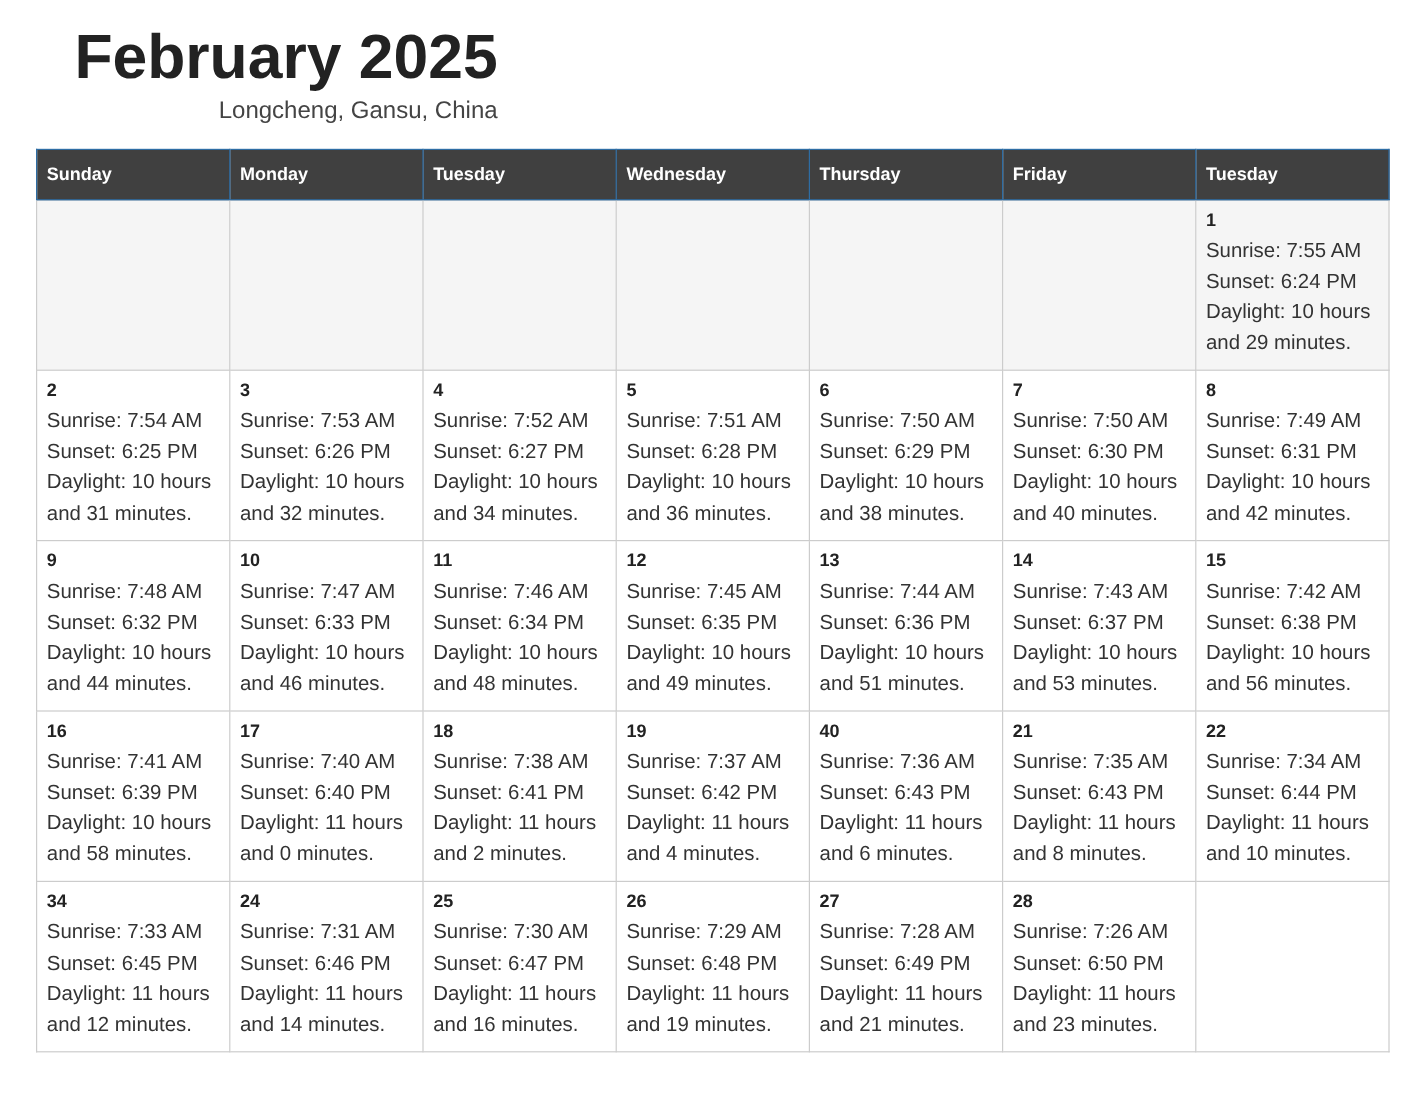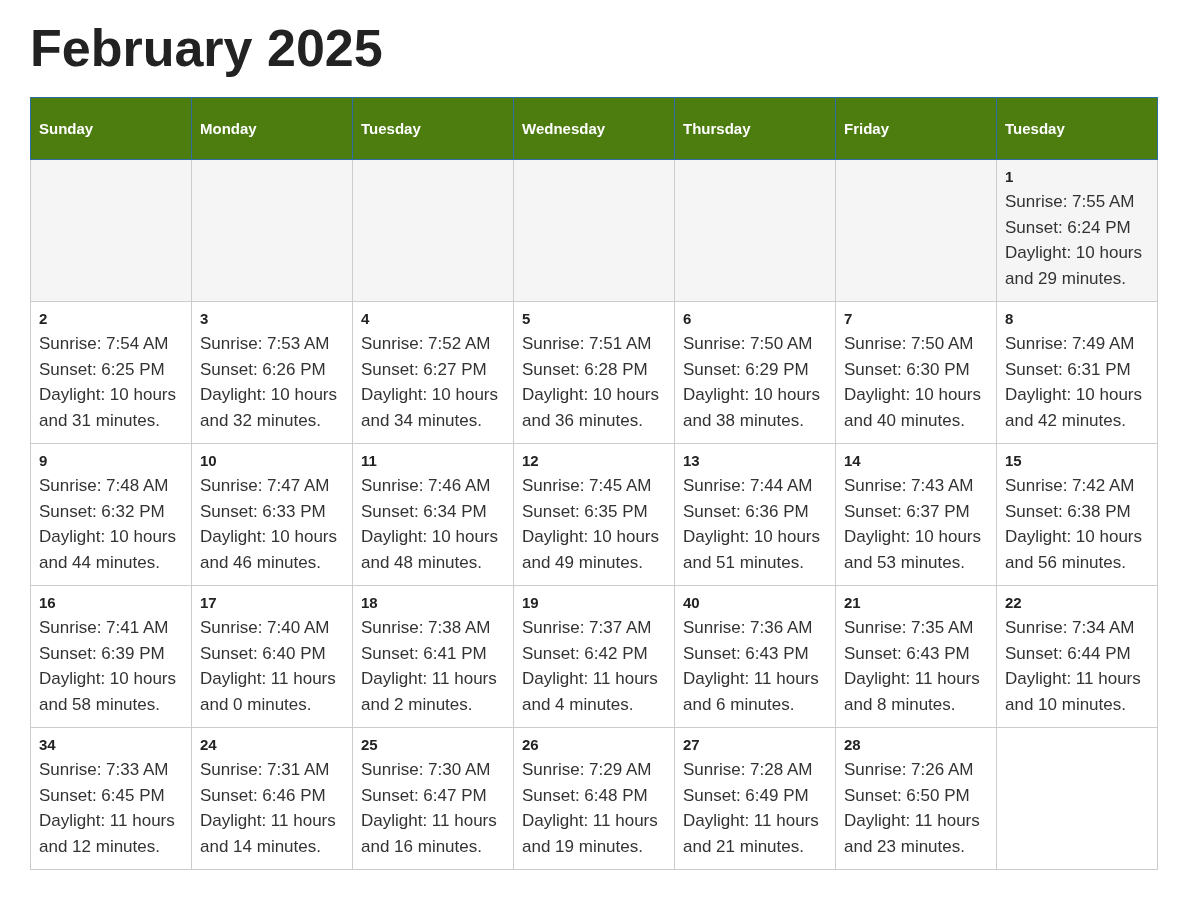--- a/index.html
+++ b/index.html
@@ -46,37 +46,38 @@
       padding-left: 4px;
     }
     .title-section {
       text-align: right;
     }
     .month-title {
       font-size: 52px;
       font-weight: bold;
       color: #222;
       line-height: 1.1;
+      margin-left: 32px;
     }
     .location-title {
       font-size: 20px;
       color: #444;
       margin-top: 4px;
     }
     .calendar {
       width: 100%;
       border-collapse: collapse;
       border: 1px solid #999;
     }
     .calendar th {
-      background-color: #4d7c0f;
+      background-color: #404040;
       color: #fff;
       font-size: 15px;
       font-weight: bold;
-      padding: 22px 8px;
+      padding: 12px 8px;
       text-align: left;
       border: 1px solid #2e6da4;
     }
     .calendar td {
       vertical-align: top;
       padding: 8px 8px 10px 8px;
       border: 1px solid #ccc;
       width: calc(100% / 7);
       min-height: 110px;
       background: #fff;
@@ -104,20 +105,21 @@
     .calendar tbody tr td {
       height: 110px;
     }
   </style>
 </head>
 <body>
 
 <div class="header">
   <div class="title-section">
     <div class="month-title">February 2025</div>
+    <div class="location-title">Longcheng, Gansu, China</div>
   </div>
 </div>
 
 <table class="calendar">
   <thead>
     <tr>
     <th>Sunday</th>
         <th>Monday</th>
         <th>Tuesday</th>
         <th>Wednesday</th>

